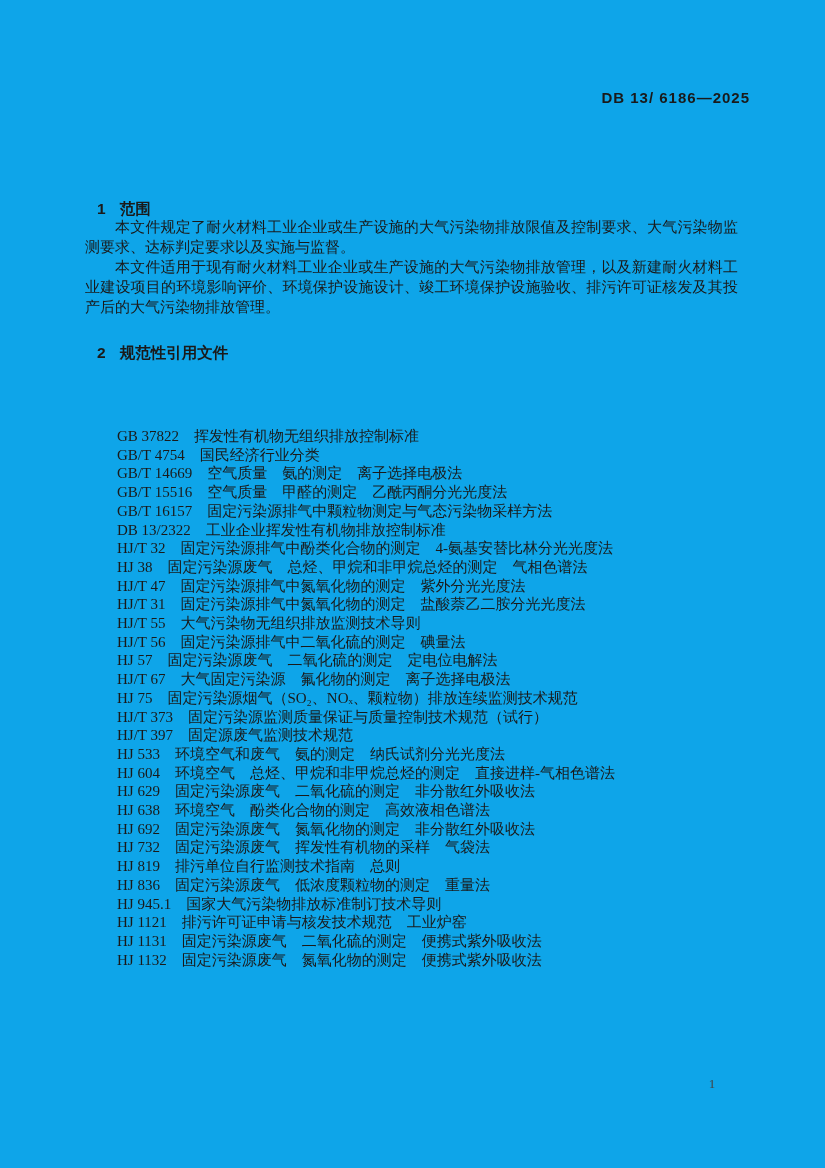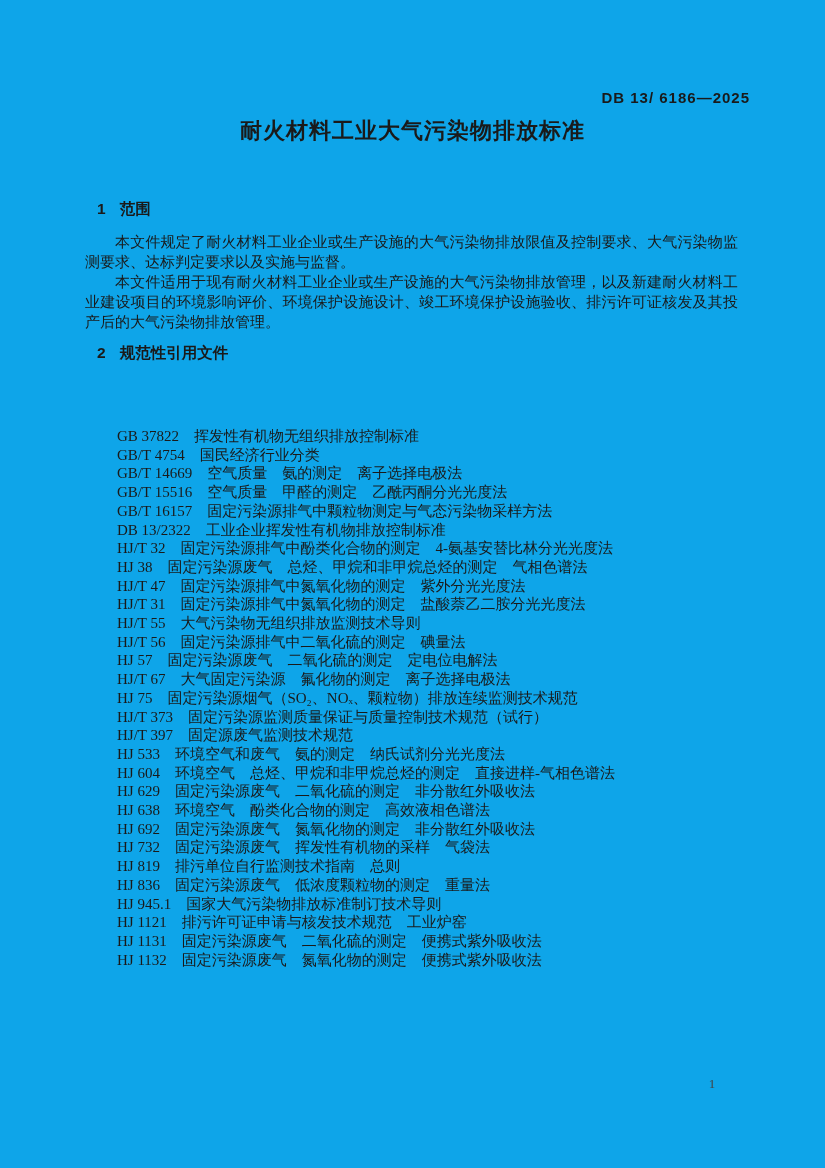--- a/index.html
+++ b/index.html
@@ -59,21 +59,21 @@
     left: 85px;
     width: 653px;
     font-size: 15px;
     line-height: 20px;
     text-align: justify;
   }
   .body-block p {
     margin: 0;
     text-indent: 2em;
   }
-  #sec1-paras { top: 232px; }
+  #sec1-paras { top: 217px; }
   #sec2-paras { top: 366px; }
   .ref-list {
     position: absolute;
     left: 85px;
     top: 427px;
     width: 660px;
     margin: 0;
     padding: 0;
     list-style: none;
     font-size: 15px;
@@ -93,21 +93,20 @@
     color: #444444;
   }
 </style>
 </head>
 <body>
 
 <div class="page">
 
   <div class="doc-code">DB 13/ 6186—2025</div>
 
-  <div class="doc-title">耐火材料工业大气污染物排放标准</div>
 
   <h2 class="sec-heading" id="sec1-heading">
     <span class="sec-num">1</span><span>范围</span>
   </h2>
 
   <div class="body-block" id="sec1-paras">
     <p>本文件规定了耐火材料工业企业或生产设施的大气污染物排放限值及控制要求、大气污染物监测要求、达标判定要求以及实施与监督。</p>
     <p>本文件适用于现有耐火材料工业企业或生产设施的大气污染物排放管理，以及新建耐火材料工业建设项目的环境影响评价、环境保护设施设计、竣工环境保护设施验收、排污许可证核发及其投产后的大气污染物排放管理。</p>
   </div>
 

